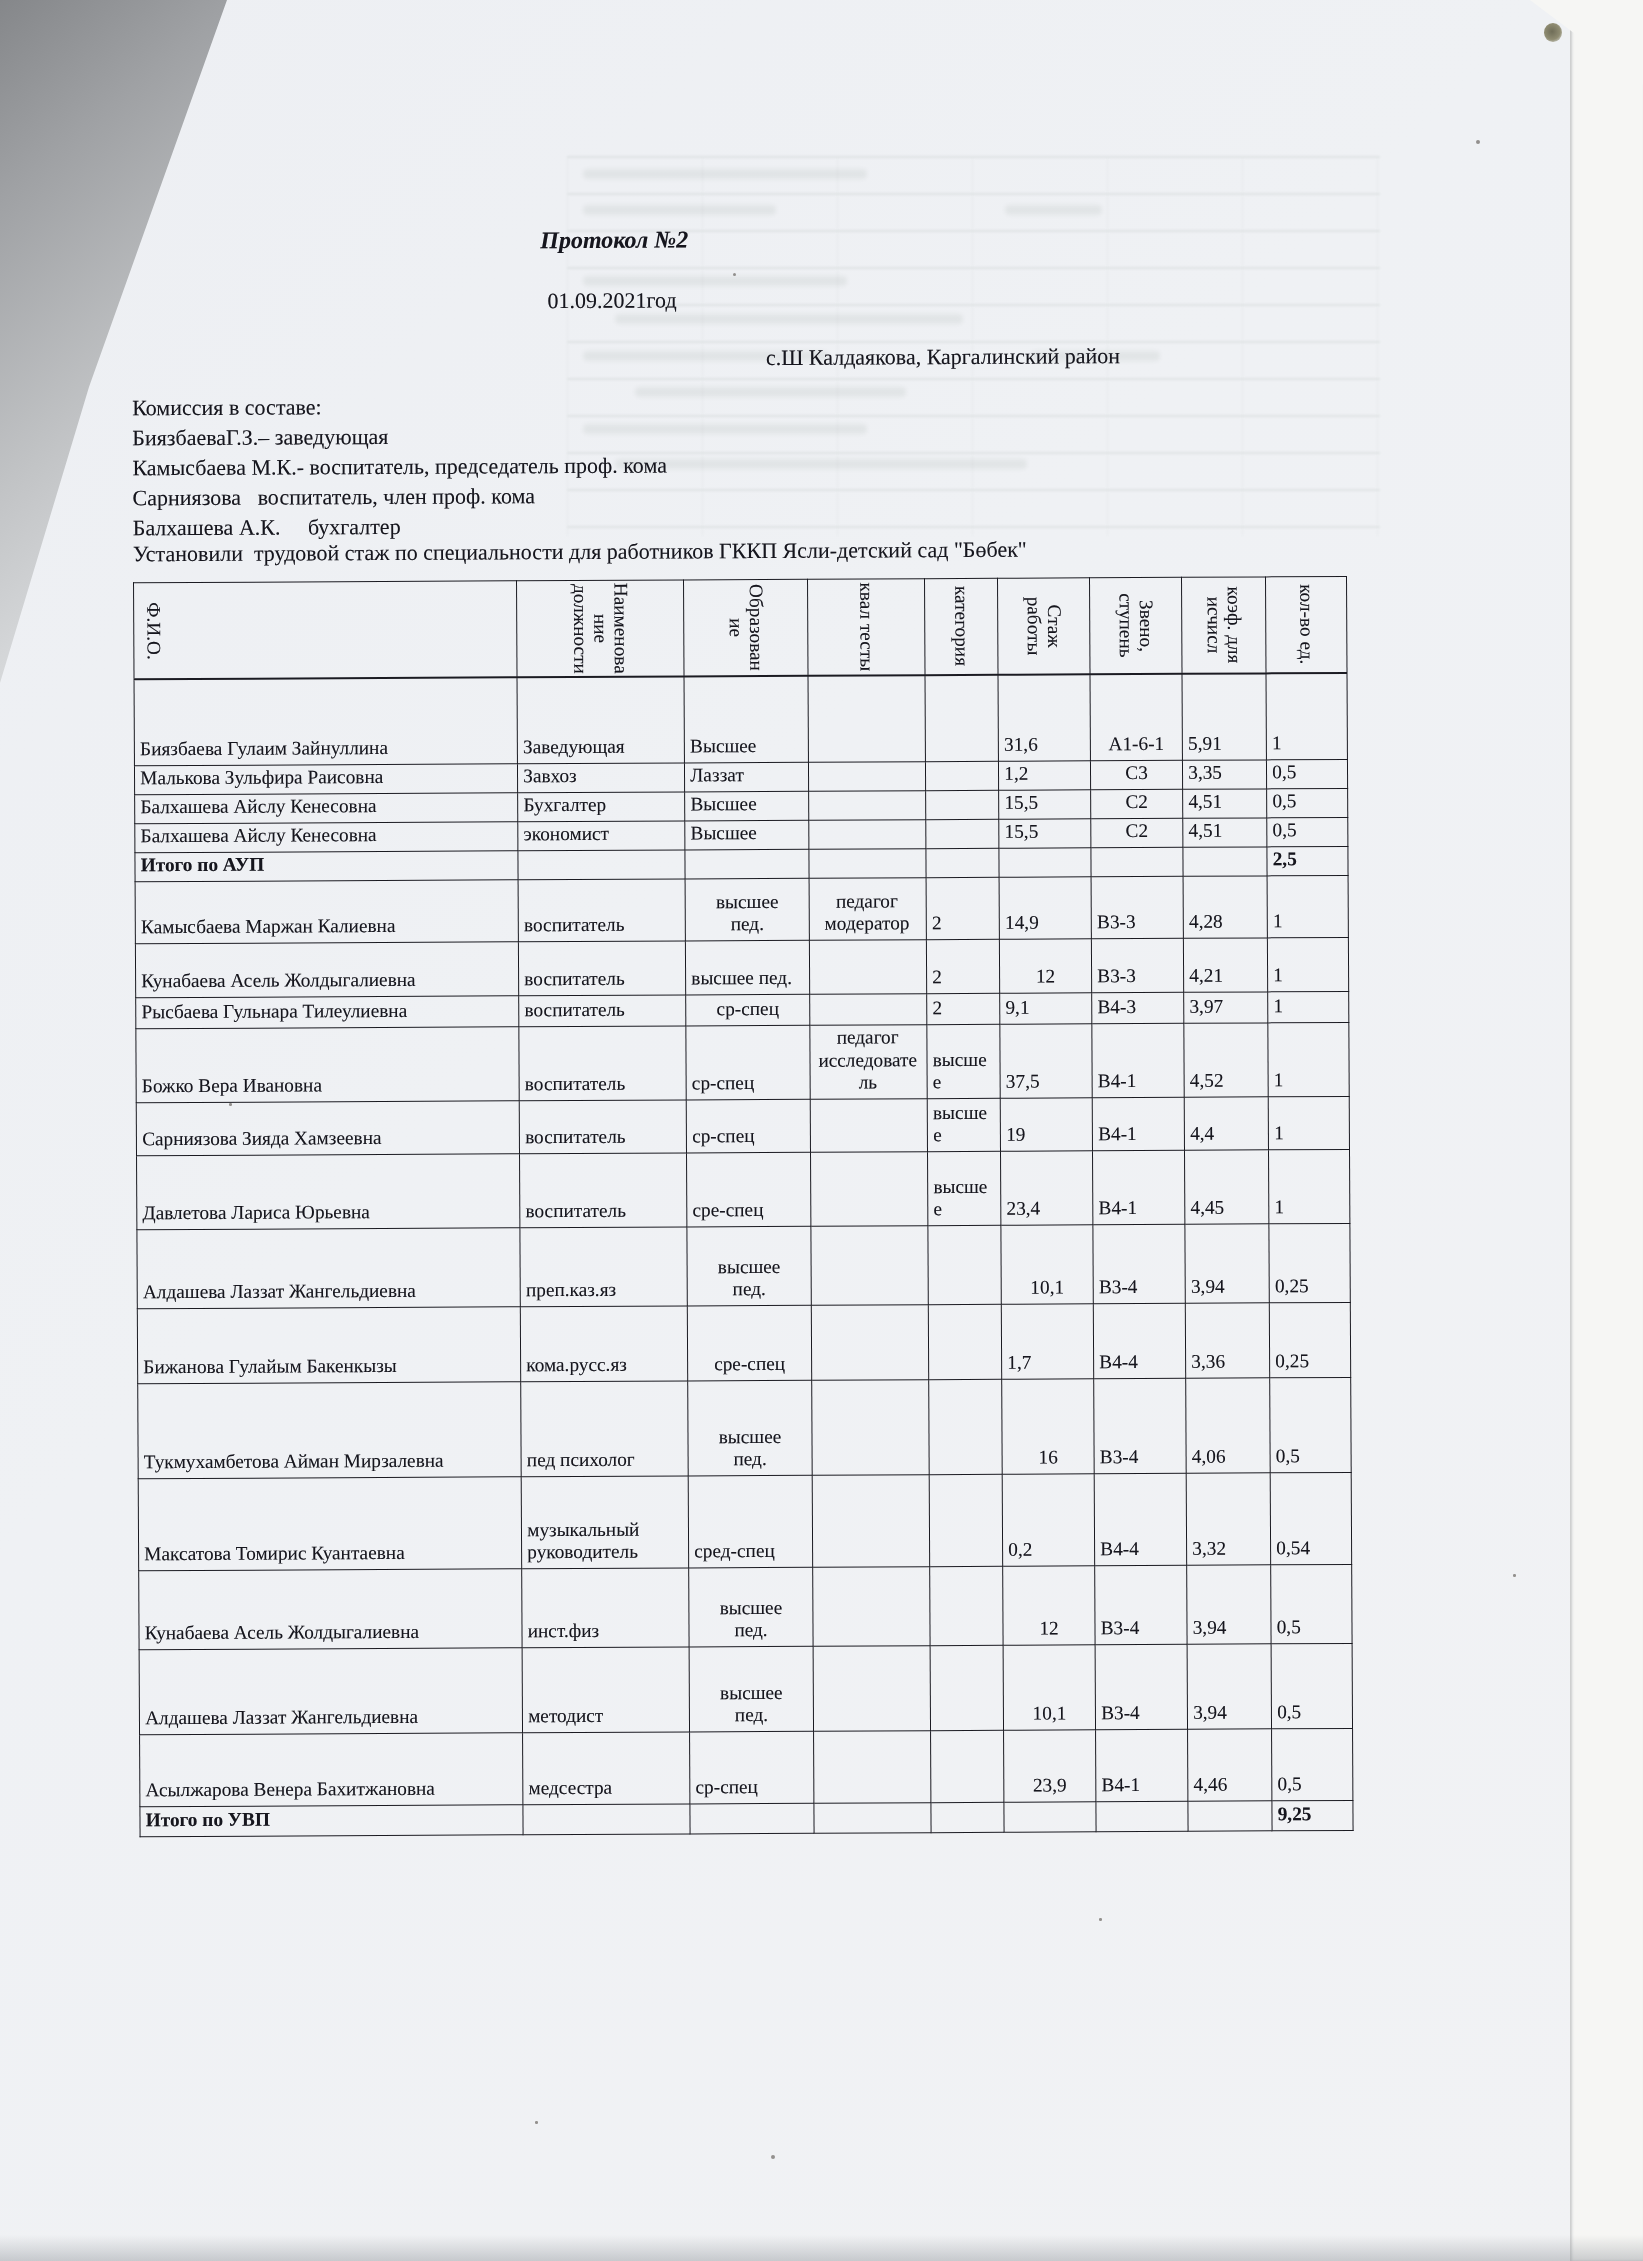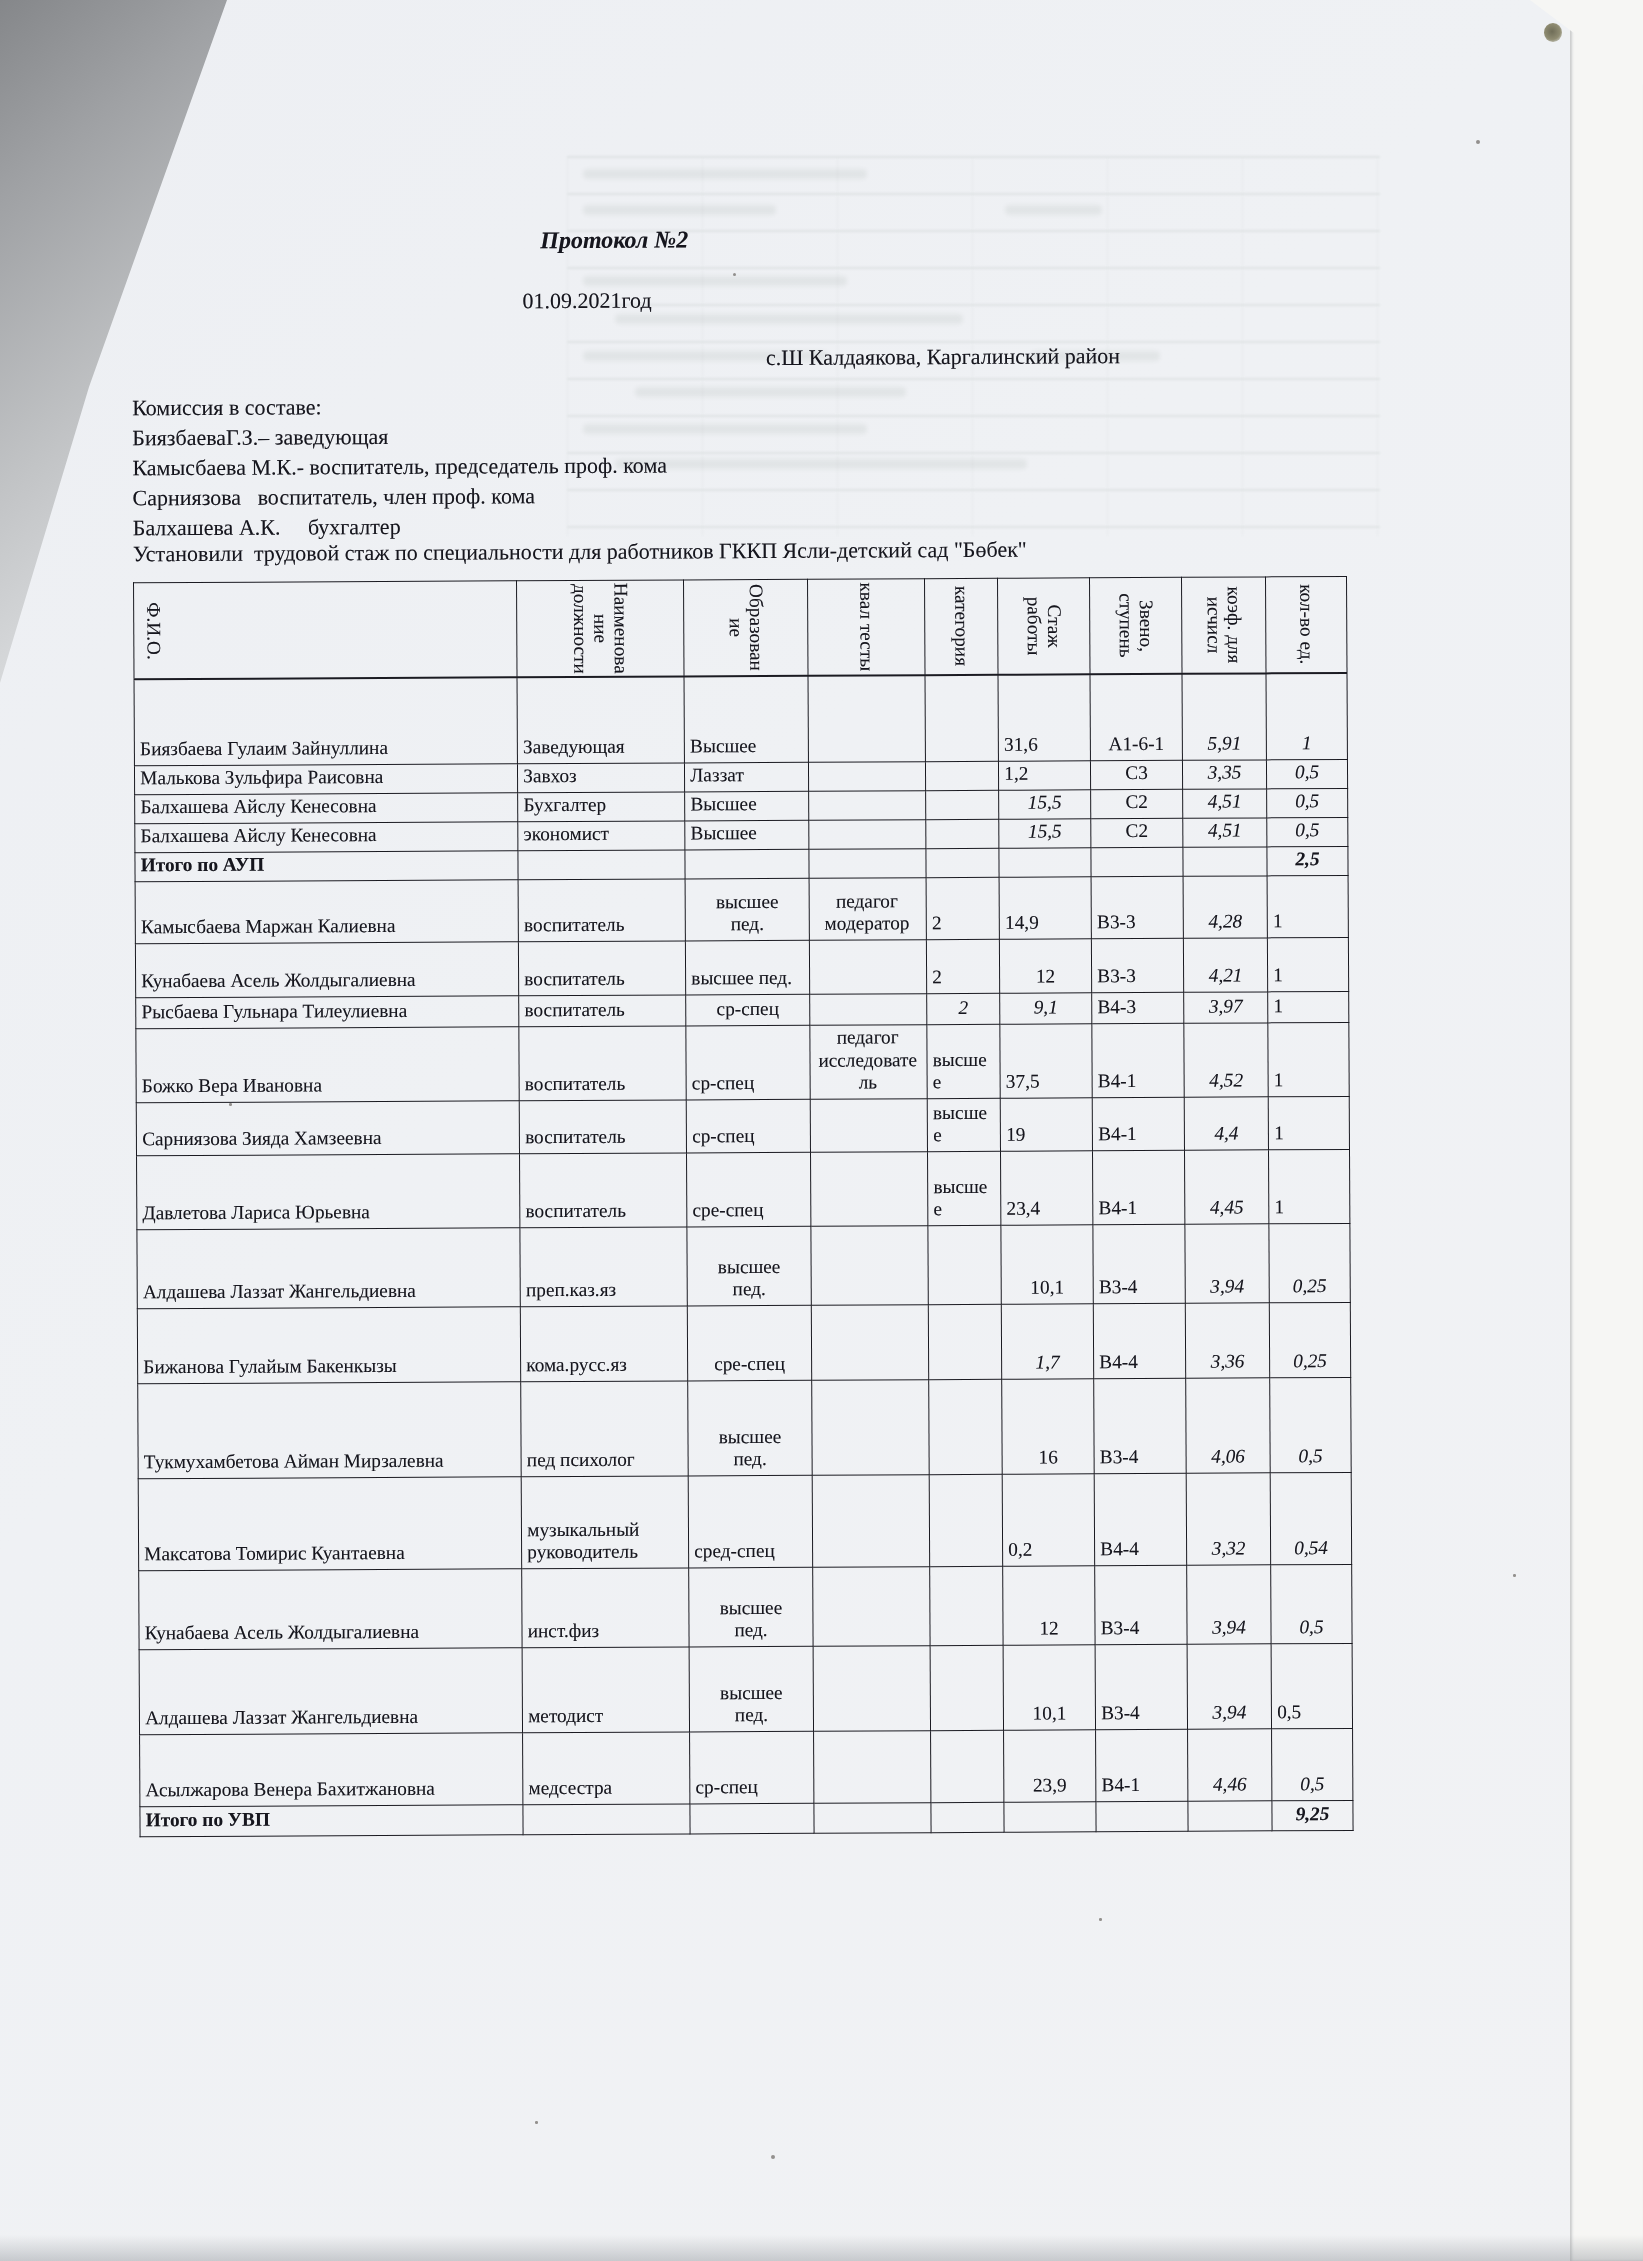--- a/index.html
+++ b/index.html
@@ -30,39 +30,39 @@
   .ghost-bar { position:absolute; height:9.7px; background:rgba(75,95,80,.55); border-radius:4.5px;
       filter:blur(1.9px); opacity:.14; }
 
   .speck { position:absolute; border-radius:50%; background:#55504a; opacity:.6; }
 
   .doc { position:absolute; left:0; top:0; width:1643px; height:2261px;
          transform:rotate(-0.3deg); transform-origin:193px 580px;
          text-shadow:0 0 0.6px rgba(22,22,30,.35); }
 
   .title  { position:absolute; left:542px; top:229px; font-size:24px; font-weight:bold; font-style:italic; }
-  .date   { position:absolute; left:524px; top:290px; font-size:22px; }
+  .date   { position:absolute; left:549px; top:290px; font-size:22px; }
   .place  { position:absolute; left:767px; top:348px; font-size:22px; }
 
   .commission { position:absolute; left:133px; top:393px; font-size:22px; line-height:30px; }
   .commission div { white-space:pre-wrap; }
   .resolution { position:absolute; left:133px; top:541px; font-size:22px; white-space:pre-wrap; }
 
   table.staff { position:absolute; left:133px; top:582px; width:1214px;
       border-collapse:collapse; table-layout:fixed; }
   table.staff th, table.staff td { border:1.9px solid #1b1b22; }
   table.staff thead tr { border-bottom:2.6px solid #1b1b22; }
   .hcell { display:flex; height:95px; align-items:center; justify-content:center; }
   .hcell.hleft { justify-content:flex-start; padding-left:9px; }
   .vth { writing-mode:vertical-rl; max-height:92px; font-size:19.3px; line-height:1.05;
          font-weight:normal; overflow-wrap:anywhere; text-align:center; }
 
   table.staff td { vertical-align:bottom; padding:1.3px 5.2px 4.5px 5.2px; font-size:19.3px; line-height:1.16;
       overflow:hidden; overflow-wrap:anywhere; }
-  td.al { text-align:left; } td.ar { text-align:center;font-style:italic; } td.ac { text-align:center; }
+  td.al { text-align:left; } td.ar { text-align:left; } td.ac { text-align:center; }
   td.vt { vertical-align:top; padding-top:3.2px; }
   td.fio-indent { padding-left:66px; }
   tr.total td { font-weight:bold; }
   .nw  { display:inline-block; max-width:55px;  overflow-wrap:anywhere; text-align:left; }
   .nw2 { display:inline-block; max-width:104px; overflow-wrap:anywhere; text-align:center; }
   .educ { display:inline-block; max-width:72px; overflow-wrap:anywhere; text-align:center; }
 </style>
 </head>
 <body>
 

